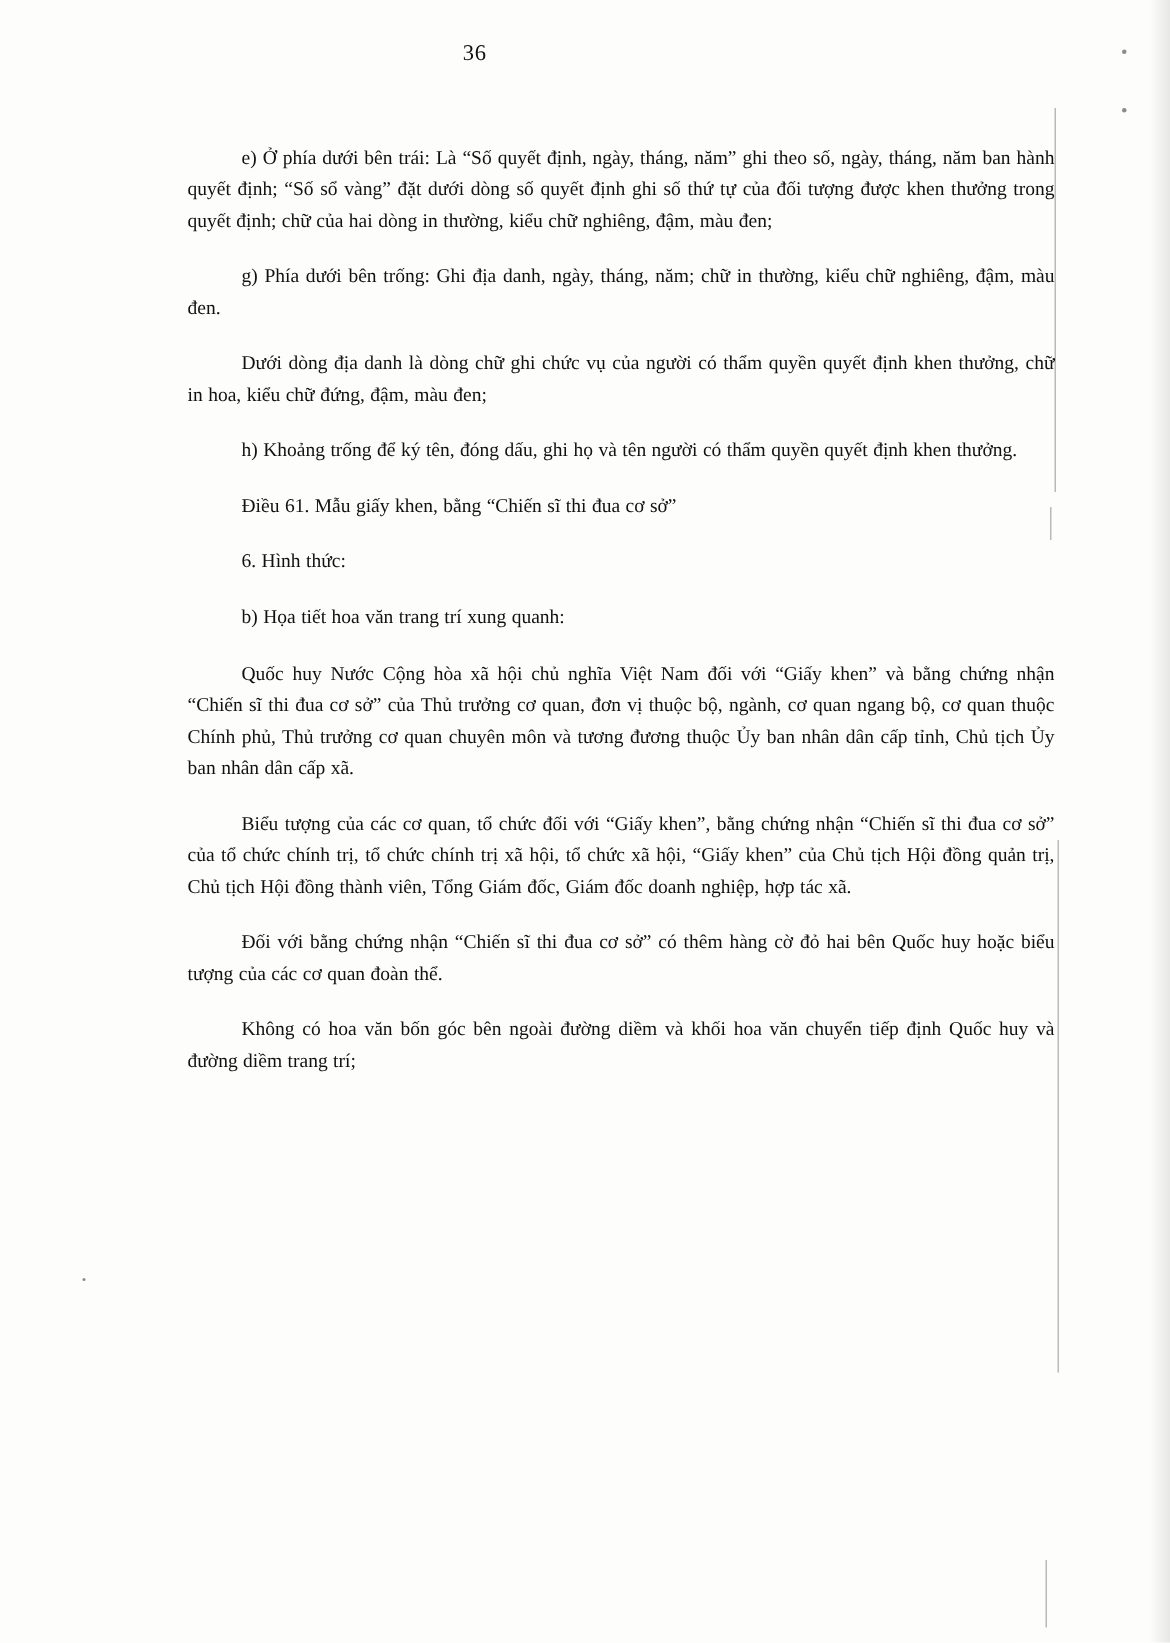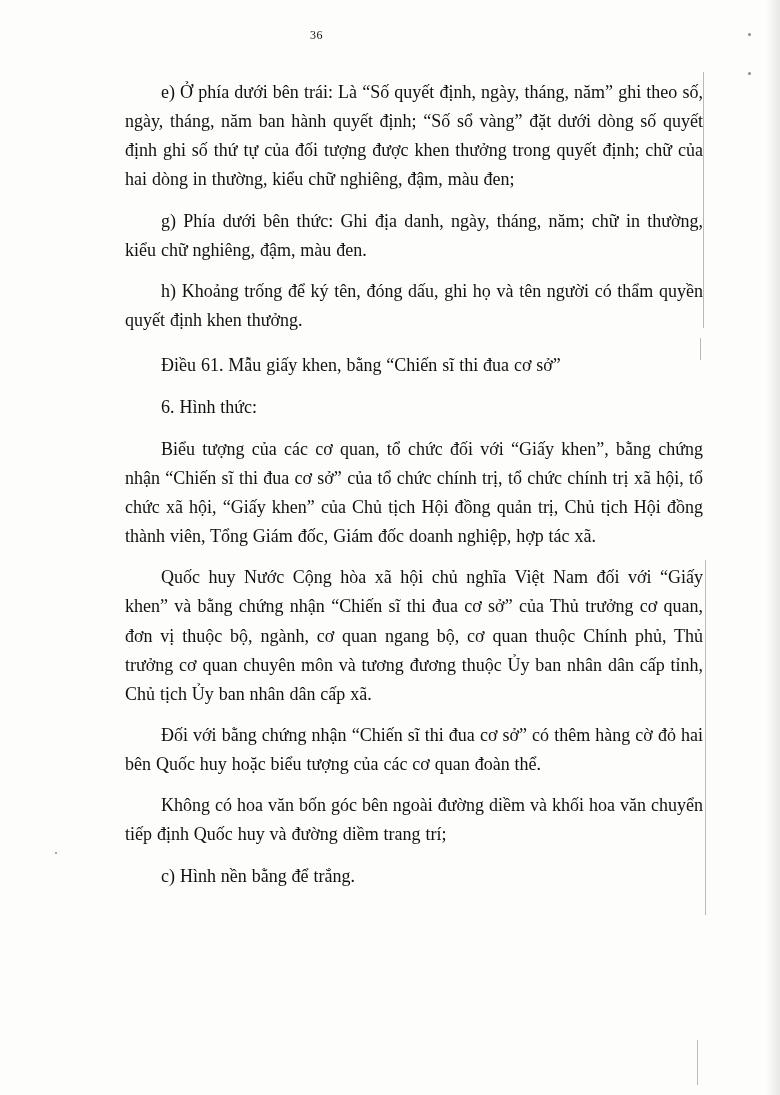--- a/index.html
+++ b/index.html
@@ -21,34 +21,34 @@
     width: 780px;
     height: 1095px;
     background: #fdfdfb;
   }
   .page-number {
     position: absolute;
     top: 28px;
     left: 0;
     width: 633px;
     text-align: center;
-    font-size: 12px;
+    font-size: 15px;
     letter-spacing: 0.5px;
   }
   .content {
     position: absolute;
     left: 125px;
     top: 78px;
     width: 578px;
   }
   .para {
-    font-size: 18px;
+    font-size: 13px;
     line-height: 1.62;
     text-align: justify;
-    margin: 0 0 12px 0;
+    margin: 16px 0 12px 0;
     text-indent: 36px;
     word-spacing: 0.4px;
   }
   .para.heading {
     font-weight: normal;
     text-align: left;
     margin-top: 16px;
     margin-bottom: 13px;
   }
   
@@ -80,25 +80,26 @@
   <div class="edge-line" style="left:700px; top:338px; height:22px;"></div>
   <div class="edge-line" style="left:705px; top:560px; height:355px;"></div>
   <div class="edge-line" style="left:697px; top:1040px; height:45px;"></div>
   <div class="speck" style="left:748px; top:33px; width:3px; height:3px;"></div>
   <div class="speck" style="left:748px; top:72px; width:3px; height:3px;"></div>
   <div class="speck" style="left:55px; top:852px; width:2px; height:2px;"></div>
   <div class="spine"></div>
 
   <div class="content">
     <p class="para">e) Ở phía dưới bên trái: Là “Số quyết định, ngày, tháng, năm” ghi theo số, ngày, tháng, năm ban hành quyết định; “Số sổ vàng” đặt dưới dòng số quyết định ghi số thứ tự của đối tượng được khen thưởng trong quyết định; chữ của hai dòng in thường, kiểu chữ nghiêng, đậm, màu đen;</p>
-    <p class="para">g) Phía dưới bên thức: Ghi địa danh, ngày, tháng, năm; chữ in thường, kiểu chữ nghiêng, đậm, màu đen.</p>
+    <p class="para">g) Phía dưới bên trống: Ghi địa danh, ngày, tháng, năm; chữ in thường, kiểu chữ nghiêng, đậm, màu đen.</p>
+    <p class="para">Dưới dòng địa danh là dòng chữ ghi chức vụ của người có thẩm quyền quyết định khen thưởng, chữ in hoa, kiểu chữ đứng, đậm, màu đen;</p>
     <p class="para">h) Khoảng trống để ký tên, đóng dấu, ghi họ và tên người có thẩm quyền quyết định khen thưởng.</p>
     <p class="para heading">Điều 61. Mẫu giấy khen, bằng “Chiến sĩ thi đua cơ sở”</p>
     <p class="para">6. Hình thức:</p>
+    <p class="para">b) Họa tiết hoa văn trang trí xung quanh:</p>
+    <p class="para">Quốc huy Nước Cộng hòa xã hội chủ nghĩa Việt Nam đối với “Giấy khen” và bằng chứng nhận “Chiến sĩ thi đua cơ sở” của Thủ trưởng cơ quan, đơn vị thuộc bộ, ngành, cơ quan ngang bộ, cơ quan thuộc Chính phủ, Thủ trưởng cơ quan chuyên môn và tương đương thuộc Ủy ban nhân dân cấp tỉnh, Chủ tịch Ủy ban nhân dân cấp xã.</p>
     <p class="para">Biểu tượng của các cơ quan, tổ chức đối với “Giấy khen”, bằng chứng nhận “Chiến sĩ thi đua cơ sở” của tổ chức chính trị, tổ chức chính trị xã hội, tổ chức xã hội, “Giấy khen” của Chủ tịch Hội đồng quản trị, Chủ tịch Hội đồng thành viên, Tổng Giám đốc, Giám đốc doanh nghiệp, hợp tác xã.</p>
-    <p class="para">Quốc huy Nước Cộng hòa xã hội chủ nghĩa Việt Nam đối với “Giấy khen” và bằng chứng nhận “Chiến sĩ thi đua cơ sở” của Thủ trưởng cơ quan, đơn vị thuộc bộ, ngành, cơ quan ngang bộ, cơ quan thuộc Chính phủ, Thủ trưởng cơ quan chuyên môn và tương đương thuộc Ủy ban nhân dân cấp tỉnh, Chủ tịch Ủy ban nhân dân cấp xã.</p>
     <p class="para">Đối với bằng chứng nhận “Chiến sĩ thi đua cơ sở” có thêm hàng cờ đỏ hai bên Quốc huy hoặc biểu tượng của các cơ quan đoàn thể.</p>
     <p class="para">Không có hoa văn bốn góc bên ngoài đường diềm và khối hoa văn chuyển tiếp định Quốc huy và đường diềm trang trí;</p>
-    <p class="para">c) Hình nền bằng để trắng.</p>
 
   </div>
 
 </div>
 
 </body></html>

